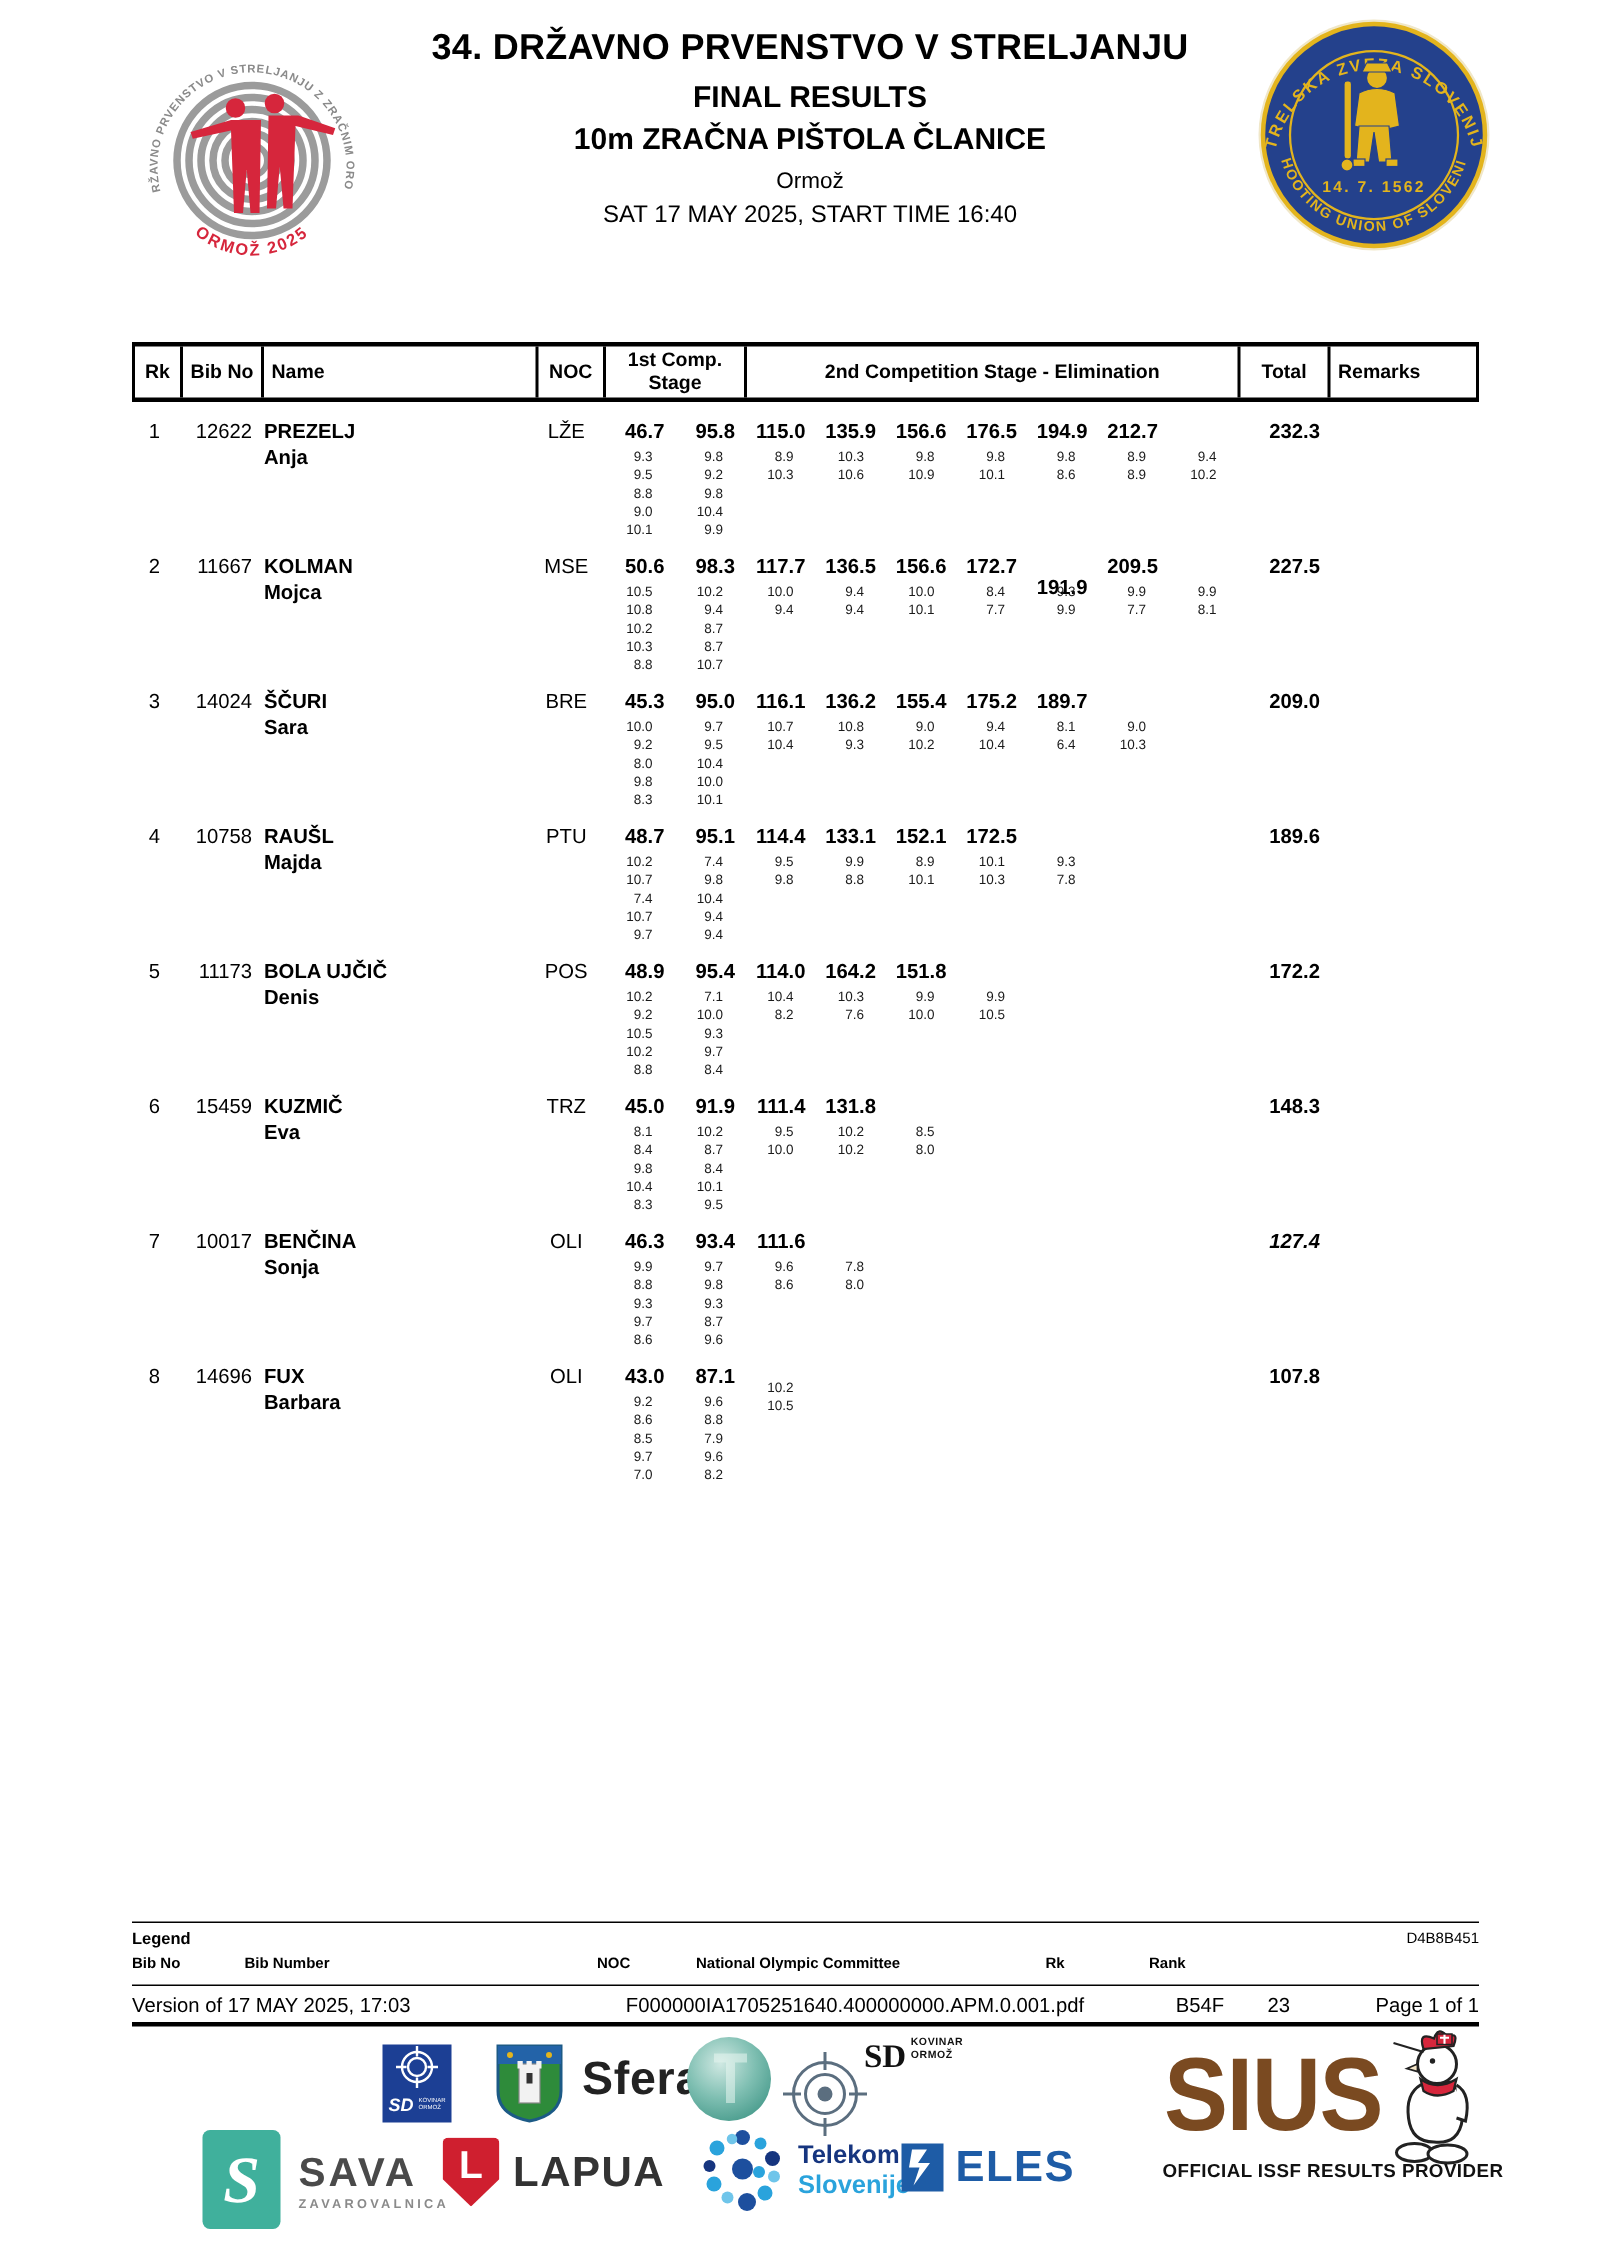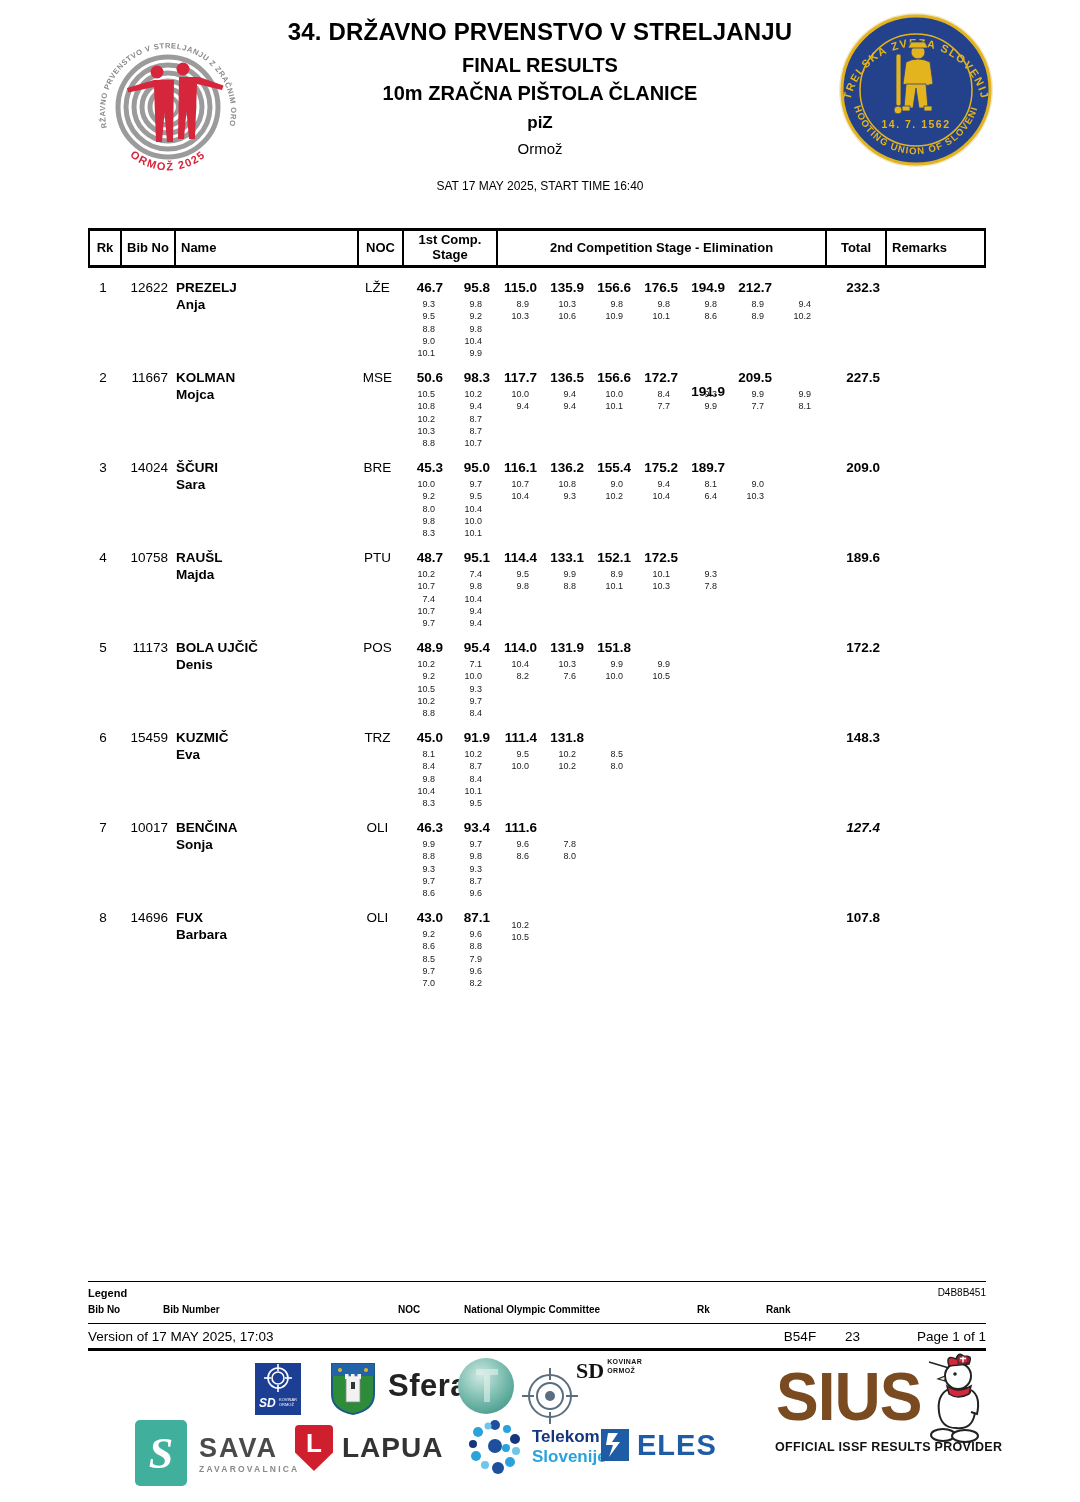--- a/index.html
+++ b/index.html
@@ -6,21 +6,21 @@
   body { background:#e8e8e8; font-family:"Liberation Sans", sans-serif; color:#000; }
   #page { position:relative; width:1080px; height:1502px; background:#fff; margin:0 auto; overflow:hidden; }
 
   
   .titles { position:absolute; left:200px; top:18px; width:680px; text-align:center; }
   .t1 { font-size:24px; font-weight:bold; letter-spacing:0.2px; }
   .t2 { font-size:20px; font-weight:bold; margin-top:8px; }
   .t3 { font-size:20px; font-weight:bold; margin-top:5px; }
   .t4 { font-size:17px; font-weight:bold; margin-top:8px; }
   .t5 { font-size:15px; margin-top:7px; }
-  .t6 { font-size:12px; margin-top:22px; }
+  .t6 { font-size:16px; margin-top:6px; }
   .logo-left { position:absolute; left:93px; top:25px; }
   .logo-right { position:absolute; left:836px; top:10px; }
 
   
   .thead { position:absolute; left:88px; top:228px; width:898px; height:40px;
            display:grid; grid-template-columns:30px 54px 183px 45px 94px 329px 60px 103px;
            border-top:3px solid #000; border-bottom:3px solid #000;
            border-left:2px solid #000; border-right:2px solid #000; }
   .th { display:flex; align-items:center; justify-content:center; text-align:center;
         font-weight:bold; font-size:13px; line-height:1.15; border-left:2px solid #000; padding:0 2px; }
@@ -127,21 +127,20 @@
         <circle cx="62" cy="100" r="4"></circle>
       </g>
       <text x="80" y="118" font-size="10.5" fill="#e3b41d" font-weight="bold" text-anchor="middle" letter-spacing="1.5">14. 7. 1562</text>
     </svg>
   </div>
 
   <div class="titles">
     <div class="t1">34. DRŽAVNO PRVENSTVO V STRELJANJU</div>
     <div class="t2">FINAL RESULTS</div>
     <div class="t3">10m ZRAČNA PIŠTOLA ČLANICE</div>
-    <div class="t4">piZ</div>
     <div class="t5">Ormož</div>
     <div class="t6">SAT 17 MAY 2025, START TIME 16:40</div>
   </div>
 
   <div class="thead">
     <div class="th">Rk</div>
     <div class="th">Bib No</div>
     <div class="th left">Name</div>
     <div class="th">NOC</div>
     <div class="th">1st Comp. Stage</div>
@@ -304,21 +303,21 @@
       </div>
       <div class="athlete-block">
         <div class="cell c" style="left: 0px; top: 2px; width: 30px;">5</div>
         <div class="cell r" style="left: 28px; top: 2px; width: 52px;">11173</div>
         <div class="cell l" style="left: 88px; top: 2px; width: 178px;">BOLA UJČIČ</div>
         <div class="cell l" style="left: 88px; top: 19px; width: 178px;">Denis</div>
         <div class="cell c" style="left: 267px; top: 2px; width: 45px;">POS</div>
         <div class="cell r bold" style="left: 308px; top: 2px; width: 47px;">48.9</div>
         <div class="cell r bold" style="left: 355px; top: 2px; width: 47px;">95.4</div>
         <div class="cell r bold" style="left: 402px; top: 2px; width: 47px;">114.0</div>
-        <div class="cell r bold" style="left: 449px; top: 2px; width: 47px;">131.9</div>
+        <div class="cell r bold" style="left: 449px; top: 2px; width: 47px;">164.2</div>
         <div class="cell r bold" style="left: 496px; top: 2px; width: 47px;">151.8</div>
         <div class="cell r shot" style="left: 308px; top: 21px; width: 47px;">10.2</div>
         <div class="cell r shot" style="left: 308px; top: 33.3px; width: 47px;">9.2</div>
         <div class="cell r shot" style="left: 308px; top: 45.6px; width: 47px;">10.5</div>
         <div class="cell r shot" style="left: 308px; top: 57.9px; width: 47px;">10.2</div>
         <div class="cell r shot" style="left: 308px; top: 70.2px; width: 47px;">8.8</div>
         <div class="cell r shot" style="left: 355px; top: 21px; width: 47px;">7.1</div>
         <div class="cell r shot" style="left: 355px; top: 33.3px; width: 47px;">10.0</div>
         <div class="cell r shot" style="left: 355px; top: 45.6px; width: 47px;">9.3</div>
         <div class="cell r shot" style="left: 355px; top: 57.9px; width: 47px;">9.7</div>
@@ -416,20 +415,21 @@
 
   <div class="lg" style="top:1304px; left:88px;">Bib No</div>
   <div class="lg" style="top:1304px; left:163px;">Bib Number</div>
   <div class="lg" style="top:1304px; left:398px;">NOC</div>
   <div class="lg" style="top:1304px; left:464px;">National Olympic Committee</div>
   <div class="lg" style="top:1304px; left:697px;">Rk</div>
   <div class="lg" style="top:1304px; left:766px;">Rank</div>
 
   <div class="hline" style="top:1323px;"></div>
   <div class="ver" style="left:88px;">Version of 17 MAY 2025, 17:03</div>
+  <div class="ver" style="left:350px; width:440px; text-align:center;">F000000IA1705251640.400000000.APM.0.001.pdf</div>
   <div class="ver" style="left:775px; width:50px; text-align:center;">B54F</div>
   <div class="ver" style="left:835px; width:35px; text-align:center;">23</div>
   <div class="ver" style="left:880px; width:106px; text-align:right;">Page 1 of 1</div>
   <div class="hline thick" style="top:1348px;"></div>
 
   <div class="sp" style="left:255px; top:1363px;">
     <div class="badge-sd">
       <svg width="46" height="30" viewBox="0 0 46 30">
         <g stroke="#fff" fill="none" stroke-width="1.6">
           <circle cx="23" cy="15" r="6"></circle>

